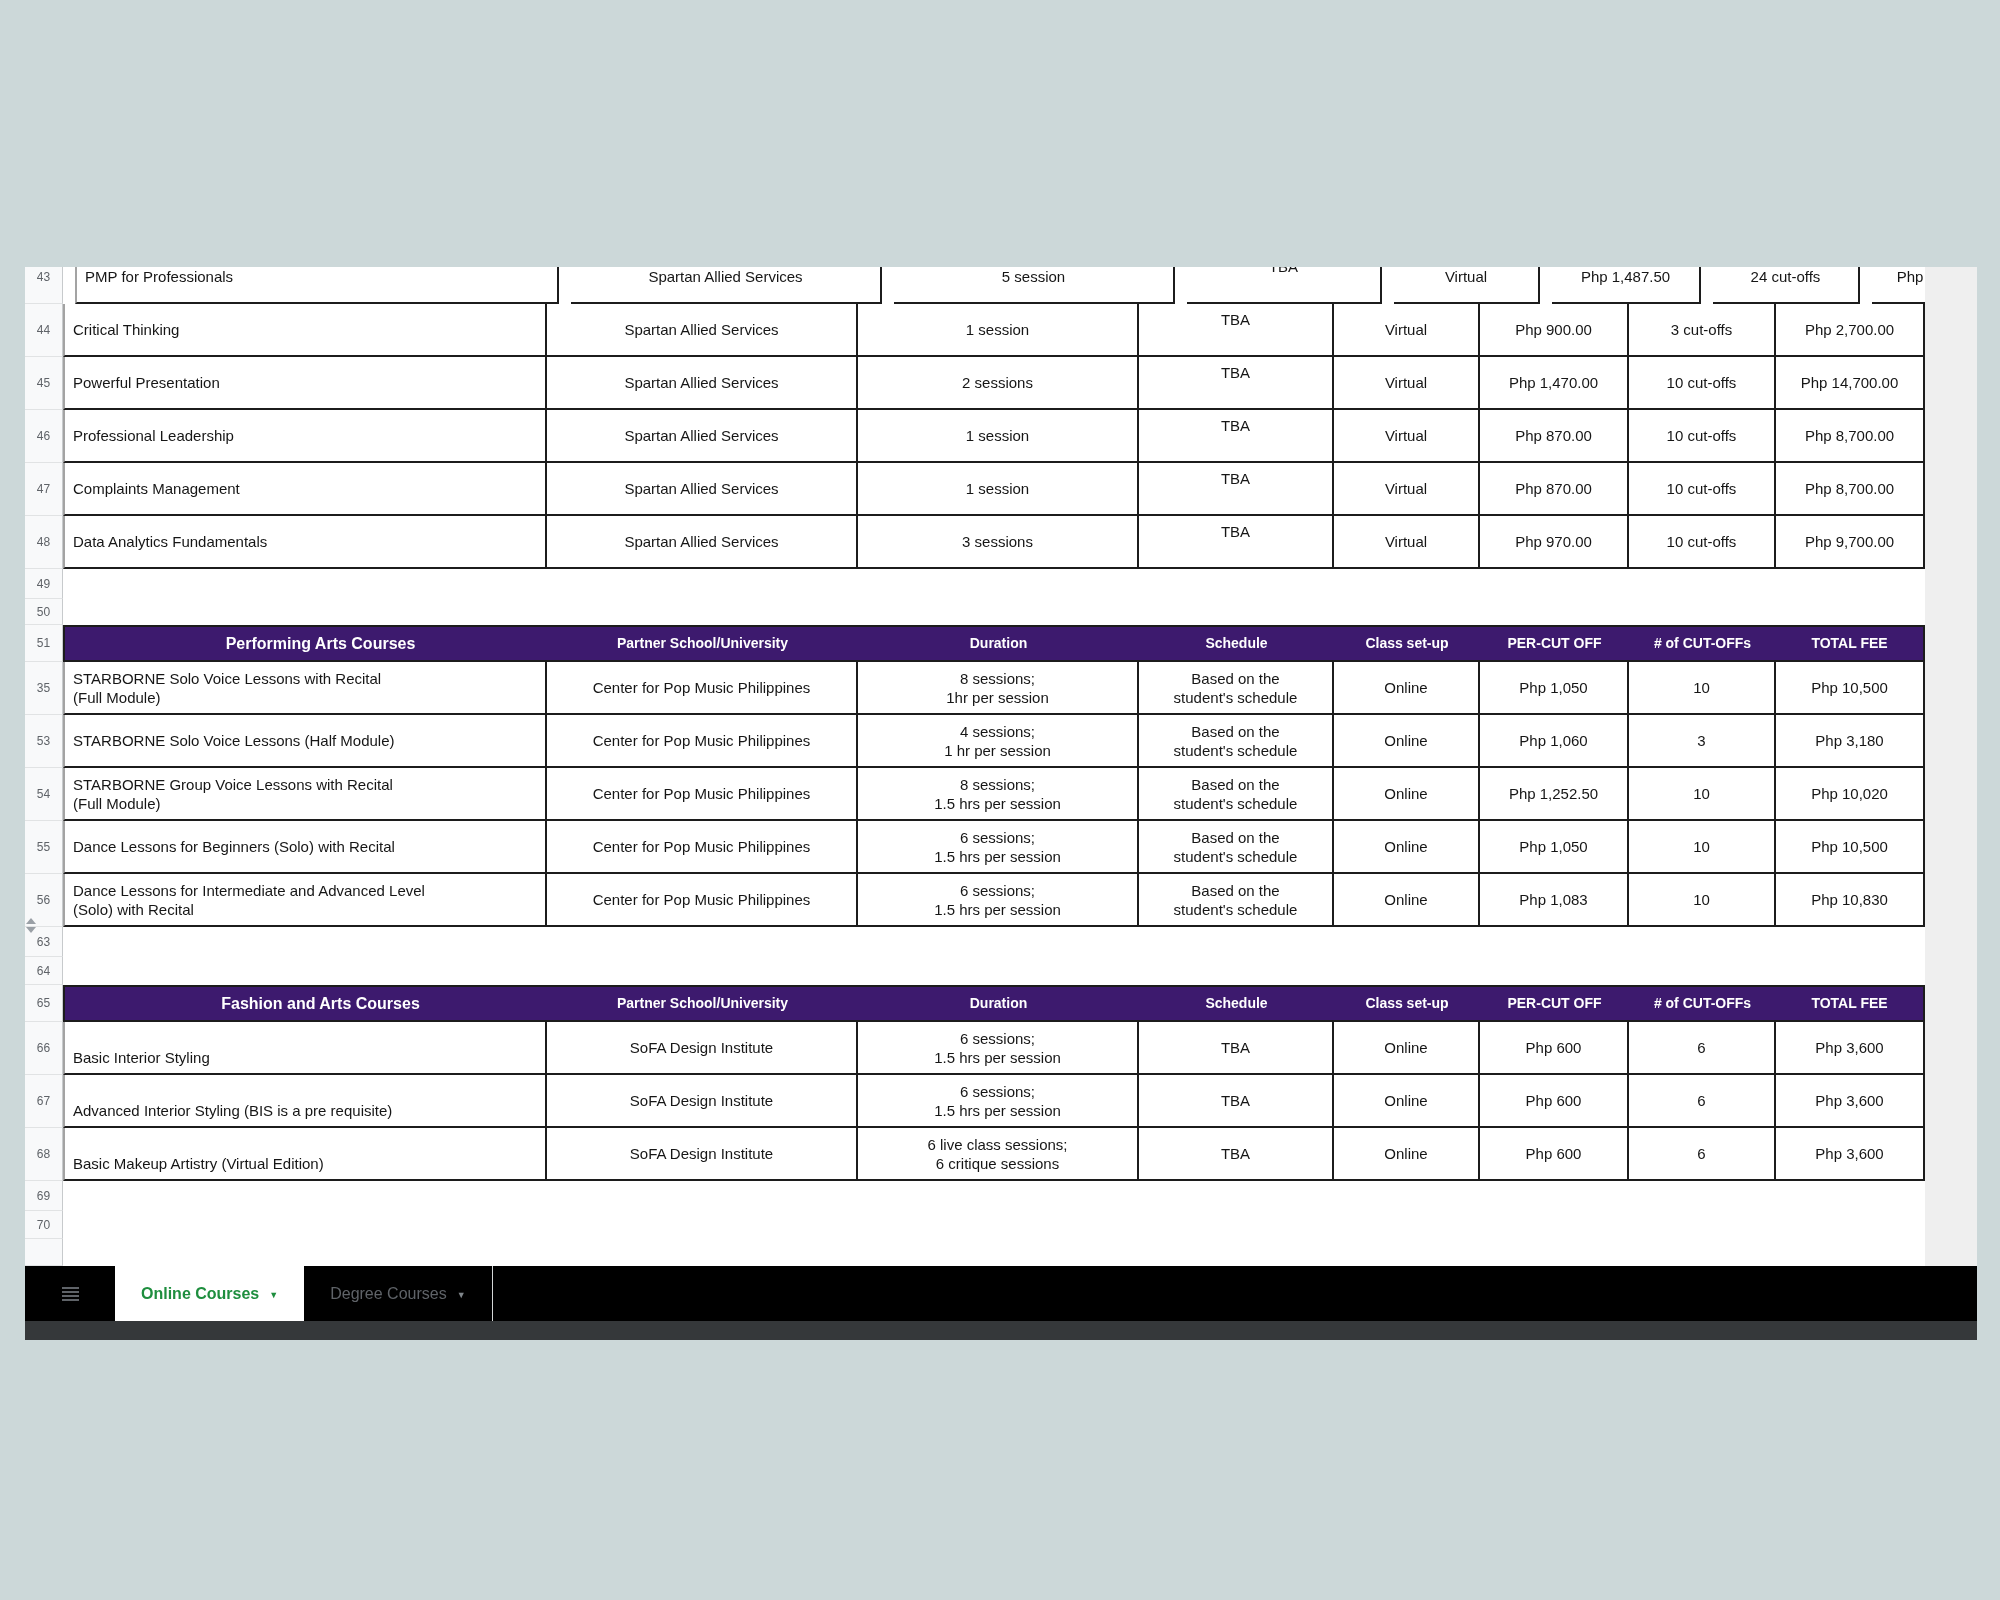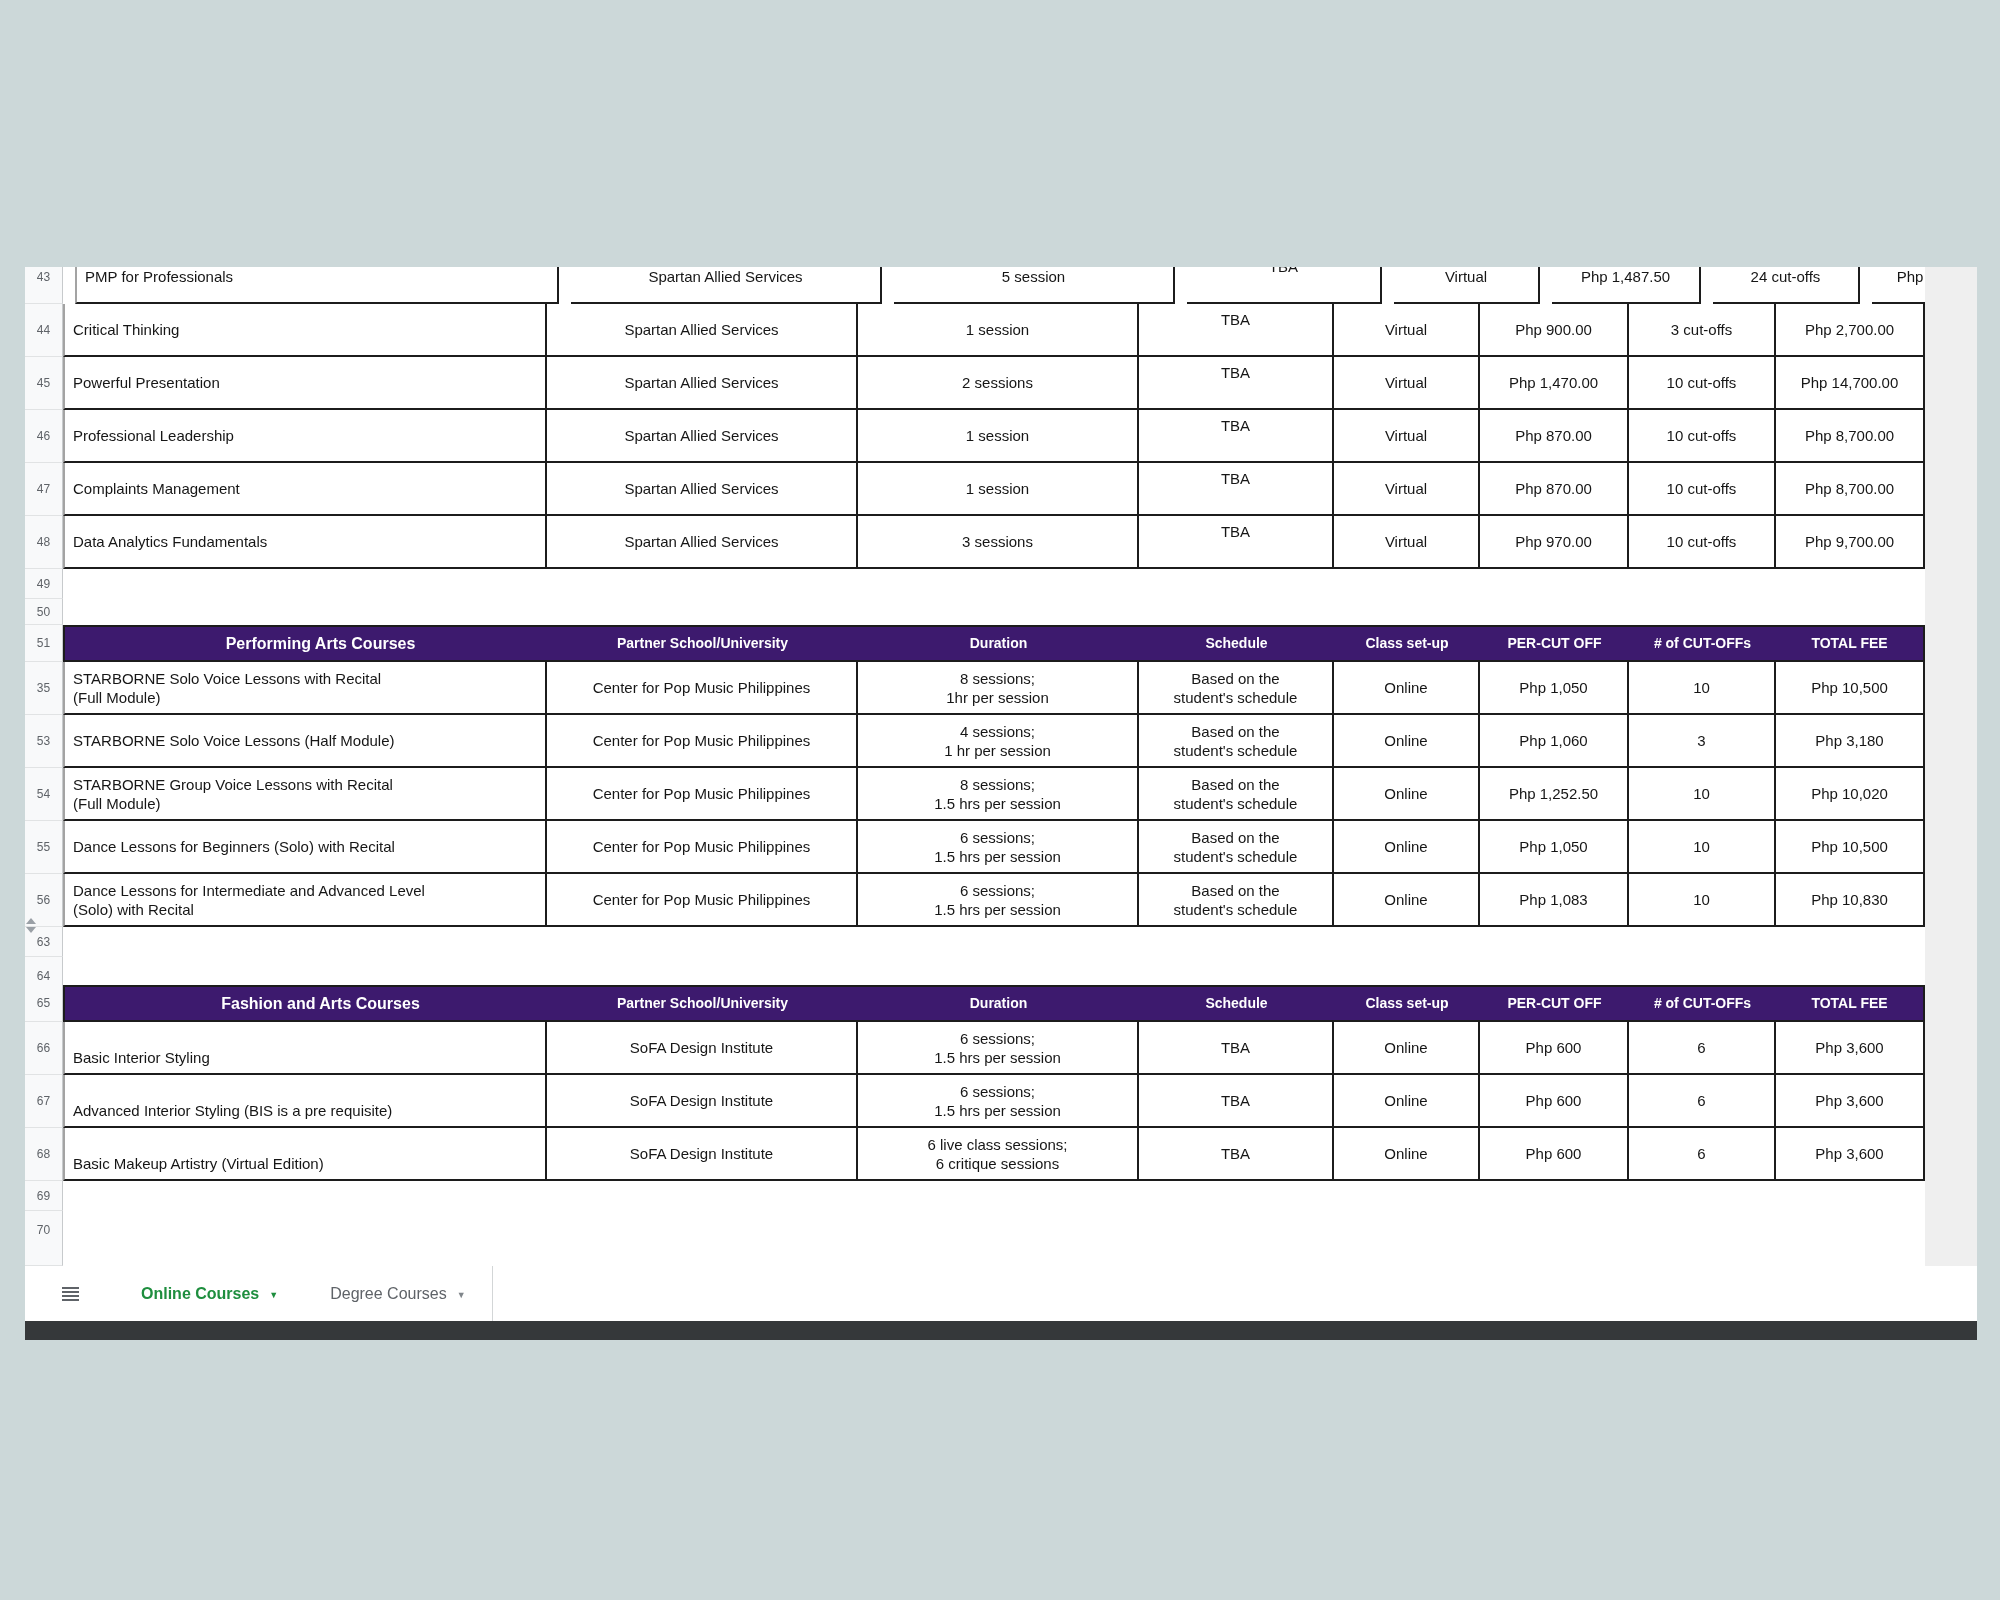--- a/index.html
+++ b/index.html
@@ -6,21 +6,21 @@
   #stage{position:relative;width:2000px;height:1600px;background:#ccd8d9;overflow:hidden;
          font-family:"Liberation Sans", sans-serif;color:#1b1b1b;}
   
   #sheet{position:absolute;left:25px;top:267px;width:1900px;height:999px;background:#ffffff;overflow:hidden;}
   #scrollstrip{position:absolute;left:1925px;top:267px;width:52px;height:999px;background:#efefef;}
   
   .trow{display:flex;box-sizing:border-box;}
   .h53{height:53px;}
   .h37{height:37px;}
   .h30{height:30px;}
-  .h28{height:28px;flex-direction:column;}
+  .h28{height:28px;}
   .h26{height:26px;}
   .h27{height:27px;}
   .clip{margin-top:-16px;gap:12px;}
   .gut{width:38px;flex:0 0 38px;box-sizing:border-box;background:#f8f9fa;
        border-right:1px solid #c7cacc;border-bottom:1px solid #e1e3e4;
        color:#5f6368;font-size:12px;display:flex;align-items:center;justify-content:center;}
   .cell{box-sizing:border-box;border-right:2px solid #1c1c1c;border-bottom:2px solid #1c1c1c;
         display:flex;align-items:center;justify-content:center;text-align:center;
         font-size:15px;line-height:19px;color:#161616;white-space:pre-line;}
   .first{border-left:2px solid #a3a3a3;}
@@ -42,21 +42,21 @@
   .hdr .cell.c7{border-right:2px solid #1c1c1c;}
   
   .spfill{flex:1;background:#ffffff;}
   
   #hiddenmark{position:absolute;left:26px;top:918px;width:10px;height:20px;}
   #hiddenmark .tri-up{width:0;height:0;border-left:5px solid transparent;border-right:5px solid transparent;
       border-bottom:6px solid #9aa0a6;margin-bottom:3px;}
   #hiddenmark .tri-down{width:0;height:0;border-left:5px solid transparent;border-right:5px solid transparent;
       border-top:6px solid #9aa0a6;}
   
-  #tabbar{position:absolute;left:25px;top:1266px;width:1952px;height:55px;background:#ffffff;
+  #tabbar{position:absolute;left:25px;top:1266px;width:1952px;height:55px;background:#000000;
           display:flex;align-items:stretch;}
   #burgerbox{width:90px;display:flex;align-items:center;justify-content:center;}
   .burger{width:17px;height:14px;background:repeating-linear-gradient(to bottom,#5f6368 0 2px,transparent 2px 4px);}
   .tab{display:flex;align-items:center;padding:0 26px;font-size:16px;cursor:default;}
   .tab.active{background:#ffffff;font-weight:bold;color:#1e8e3e;}
   .tab.inactive{color:#5f6368;font-weight:500;border-right:1px solid #d3d6d7;}
   .caret{font-size:9px;margin-left:10px;transform:translateY(1px);}
   .tab.active .caret{color:#1e8e3e;}
   .tab.inactive .caret{color:#80868b;}
   #tabfill{flex:1;}

